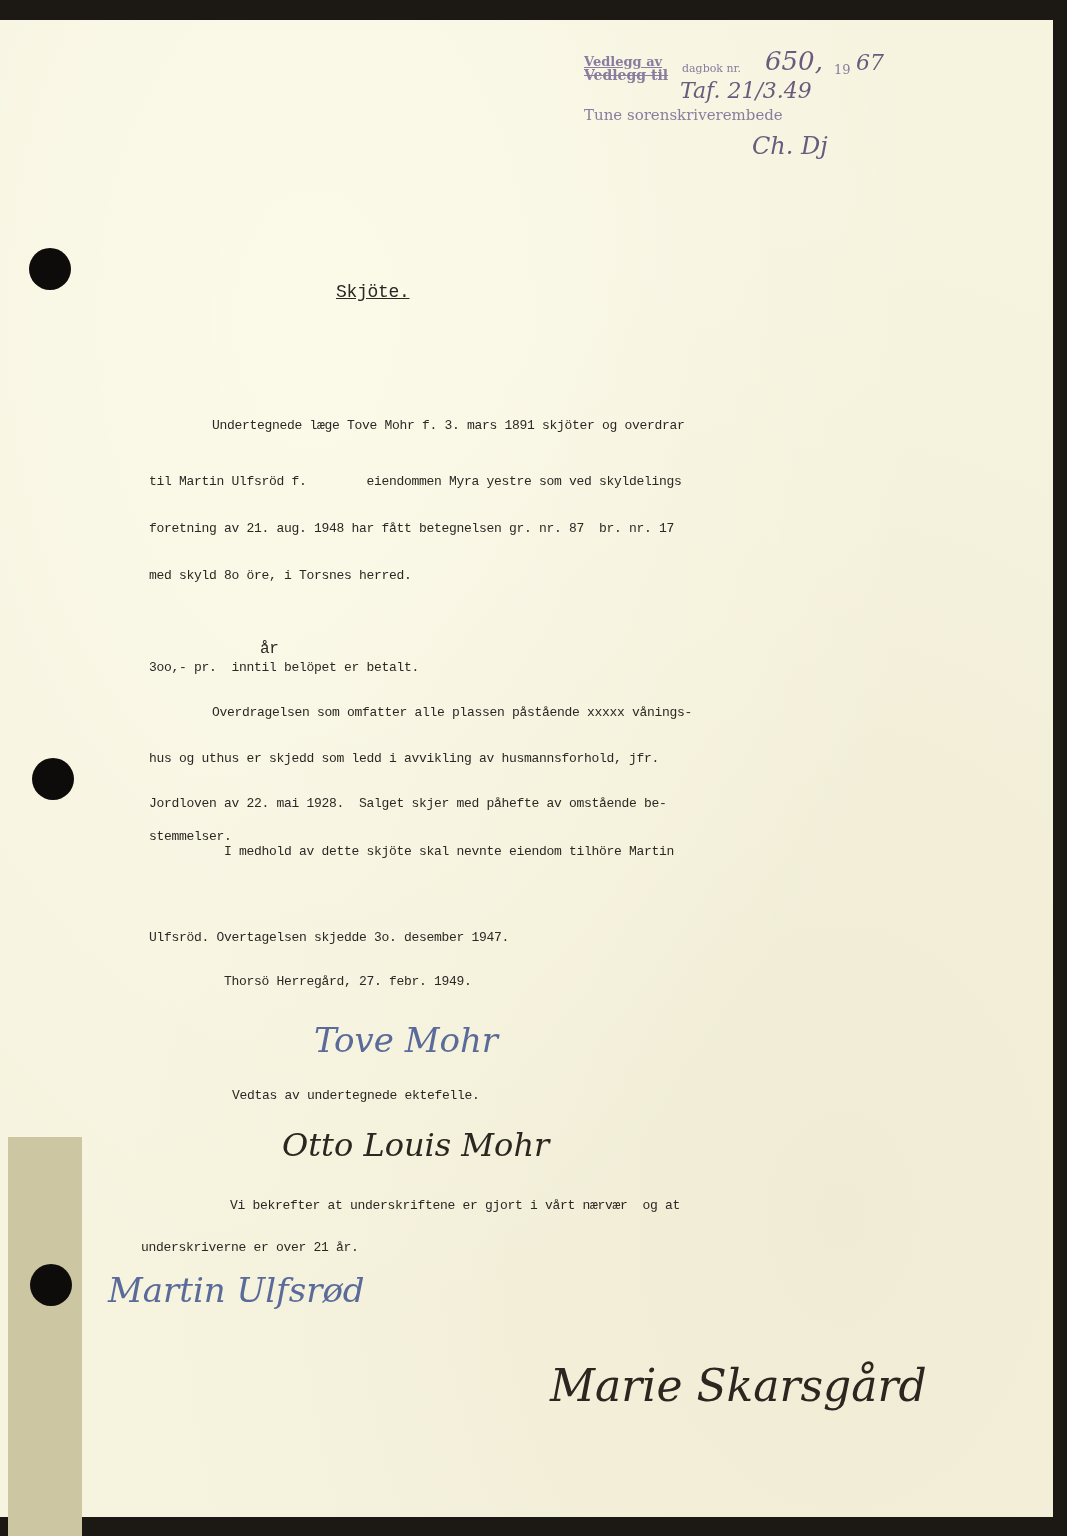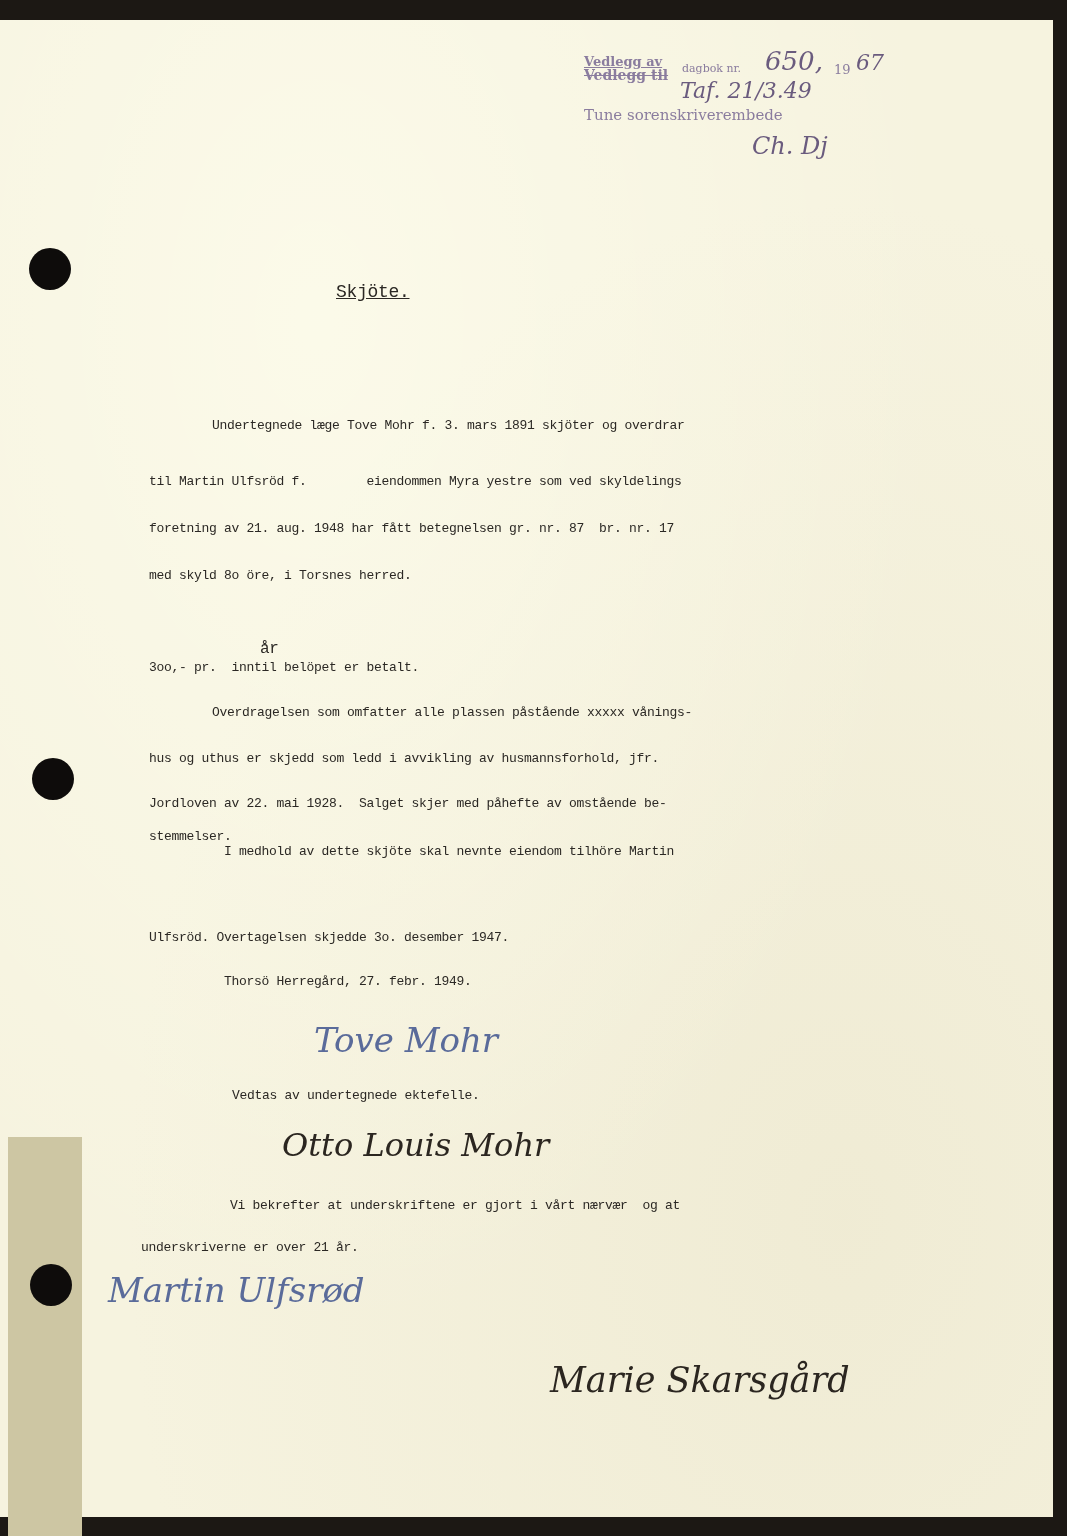--- a/index.html
+++ b/index.html
@@ -99,15 +99,15 @@
 
   <div class="hand ink-blue" style="left:282px; top:1000px; font-size:34px;margin-left:32px;">Tove Mohr</div>
 
   <div class="tw" style="left:232px; top:1068px;">Vedtas av undertegnede ektefelle.</div>
   <div class="hand ink-black" style="left:282px; top:1106px; font-size:32px;">Otto Louis Mohr</div>
 
   <div class="tw" style="left:230px; top:1178px;">Vi bekrefter at underskriftene er gjort i vårt nærvær  og at</div>
   <div class="tw" style="left:141px; top:1220px;">underskriverne er over 21 år.</div>
 
   <div class="hand ink-blue" style="left:108px; top:1250px; font-size:34px;">Martin Ulfsrød</div>
-  <div class="hand ink-black" style="left:550px; top:1340px; font-size:35px;text-align:right;">Marie Skarsgård</div>
+  <div class="hand ink-black" style="left:550px; top:1340px; font-size:44px;text-align:right;">Marie Skarsgård</div>
 
 </div>
 
 </body></html>

